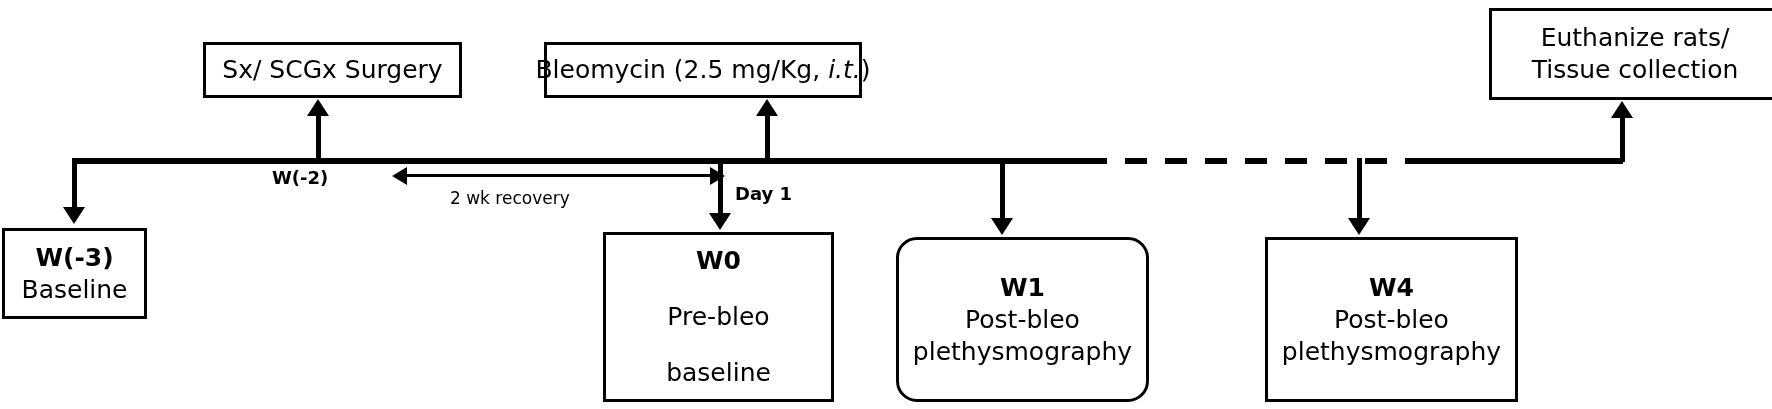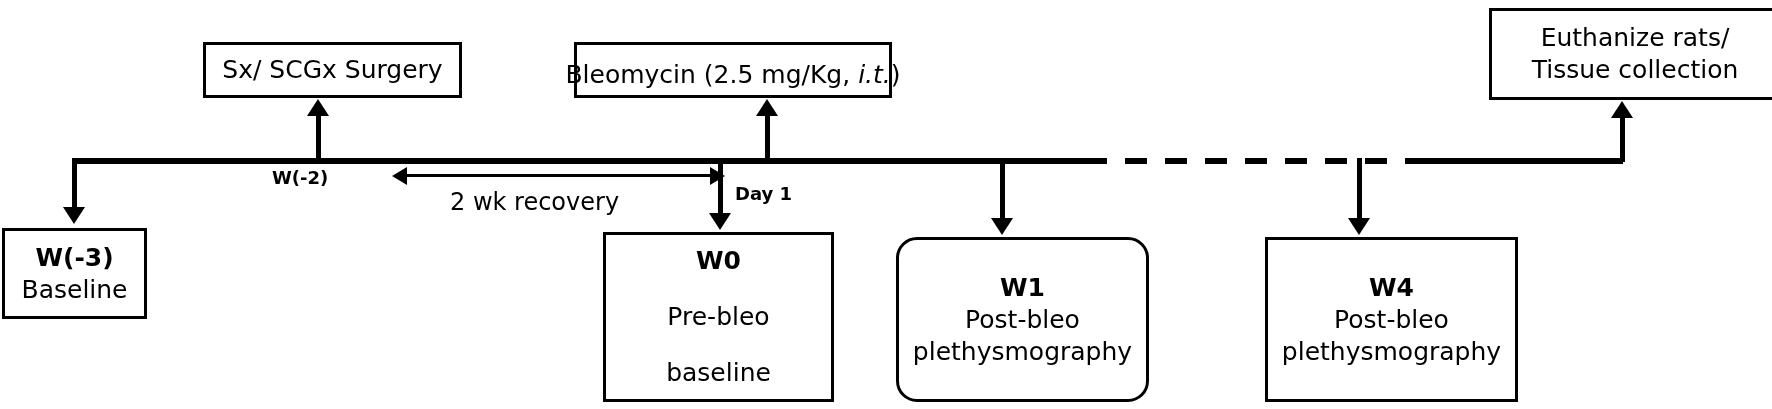--- a/index.html
+++ b/index.html
@@ -104,36 +104,36 @@
   
   .tick-label {
     position: absolute;
     font-size: 18px;
     font-weight: 700;
     color: #000000;
     white-space: nowrap;
   }
   .span-label {
     position: absolute;
-    font-size: 24px;
+    font-size: 17px;
     font-weight: 400;
     color: #000000;
     white-space: nowrap;
   }
 </style>
 </head>
 <body>
 
 <div id="canvas">
 
   <div class="box" style="left:203px; top:42px; width:259px; height:56px;">
     <span class="ln f24">Sx/ SCGx Surgery</span>
   </div>
 
-  <div class="box" style="left:574px; top:42px; width:318px; height:56px;justify-content:flex-end;">
+  <div class="box" style="left:544px; top:42px; width:318px; height:56px;">
     <span class="ln f24"><span>Bleomycin (2.5 mg/Kg, </span><span class="ital">i.t.</span><span>)</span></span>
   </div>
 
   <div class="box" style="left:1477px; top:8px; width:292px; height:92px;margin-left:12px;">
     <span class="ln f24">Euthanize rats/</span>
     <span class="ln f24">Tissue collection</span>
   </div>
 
   <div class="stem" style="left:316px; top:115px; height:46px;"></div>
   <div class="ah-up" style="left:307px; top:99px;"></div>

